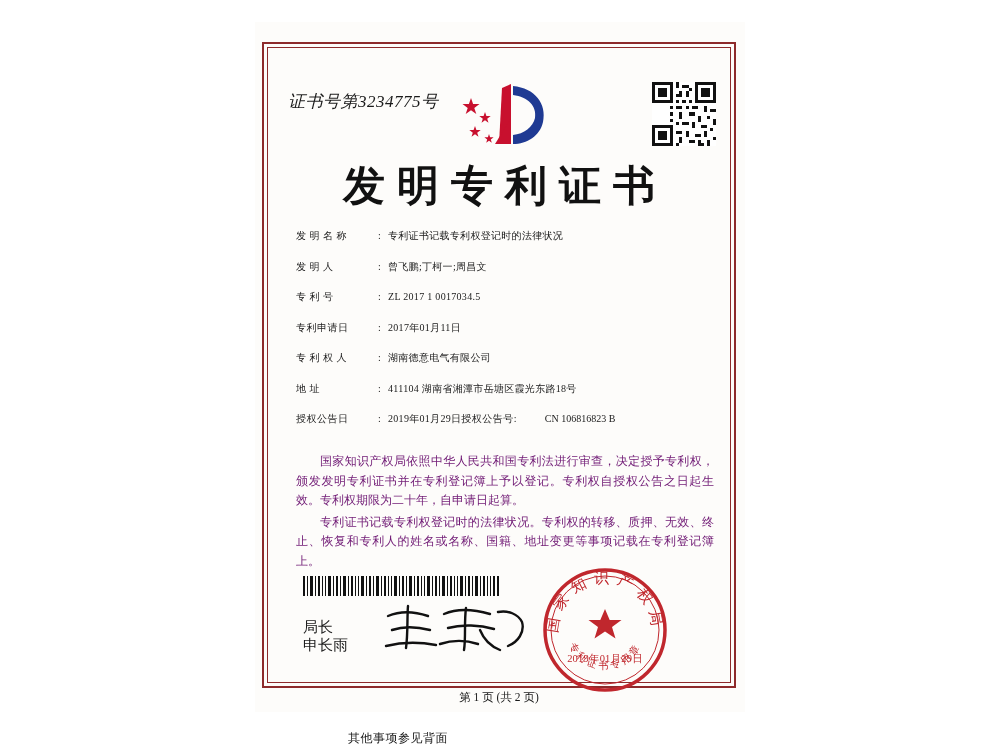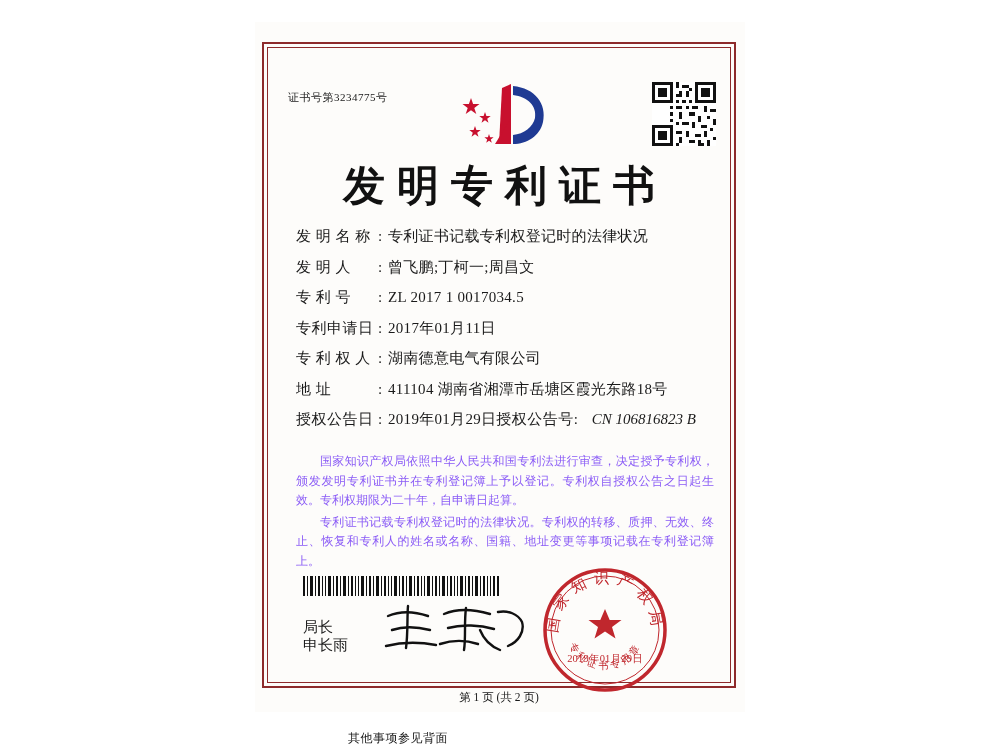--- a/index.html
+++ b/index.html
@@ -50,24 +50,25 @@
     height: 636px;
     border: 1px solid #8d2a2b;
     box-sizing: border-box;
   }
 
   
   .cert-number {
     position: absolute;
     left: 288px;
     top: 90px;
-    font-size: 11px;
+    font-size: 17px;
     letter-spacing: 0.5px;
     color: #1a1a1a;
     white-space: nowrap;
+    font-style: italic;
   }
 
   
   .logo {
     position: absolute;
     left: 455px;
     top: 78px;
     width: 96px;
     height: 72px;
   }
@@ -101,21 +102,21 @@
   .fields {
     position: absolute;
     left: 296px;
     top: 228px;
     width: 420px;
   }
   .field-row {
     display: flex;
     align-items: center;
     margin-bottom: 14.5px;
-    font-size: 15px;
+    font-size: 10px;
     line-height: 16px;
     color: #1a1a1a;
   }
   .field-label {
     width: 82px;
     flex: 0 0 82px;
     white-space: nowrap;
     letter-spacing: 0.5px;
   }
   .field-label.spread {
@@ -130,34 +131,33 @@
     flex: 1 1 auto;
     white-space: nowrap;
     letter-spacing: 0.3px;
   }
   .field-row.dual .field-value { flex: 0 0 auto; }
   .field-row.dual .field-label2 {
     white-space: nowrap;
     letter-spacing: 0.5px;
   }
   .field-row.dual .field-value2 {
-    margin-left: 8px;
+    margin-left: 21px;
     white-space: nowrap;
-    font-style: italic;
   }
 
   
   .paragraphs {
     position: absolute;
     left: 296px;
     top: 452px;
     width: 418px;
     font-size: 12px;
     line-height: 19.5px;
-    color: #8b5cf6;
+    color: #701a75;
     text-align: justify;
   }
   .paragraphs p {
     margin: 0 0 2px 0;
     text-indent: 24px;
   }
 
   
   .barcode {
     position: absolute;

